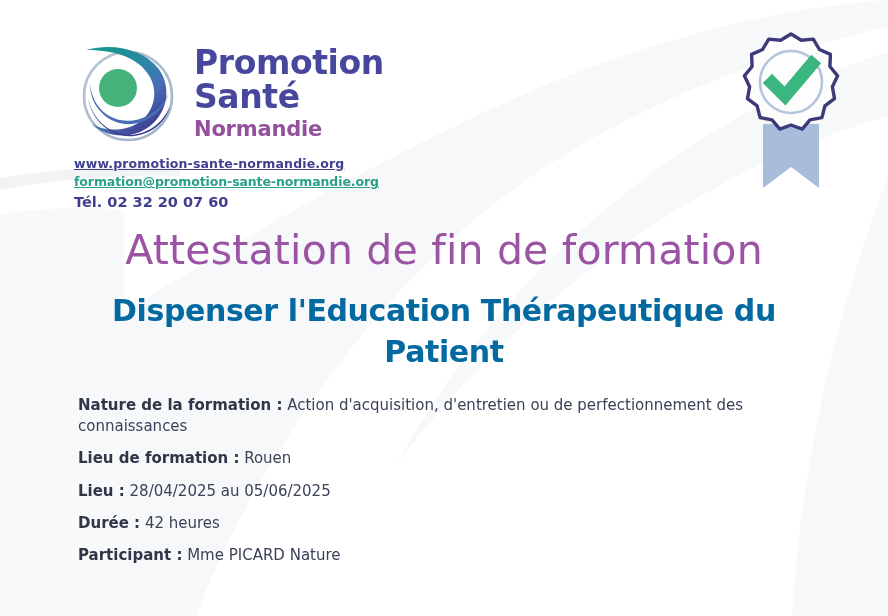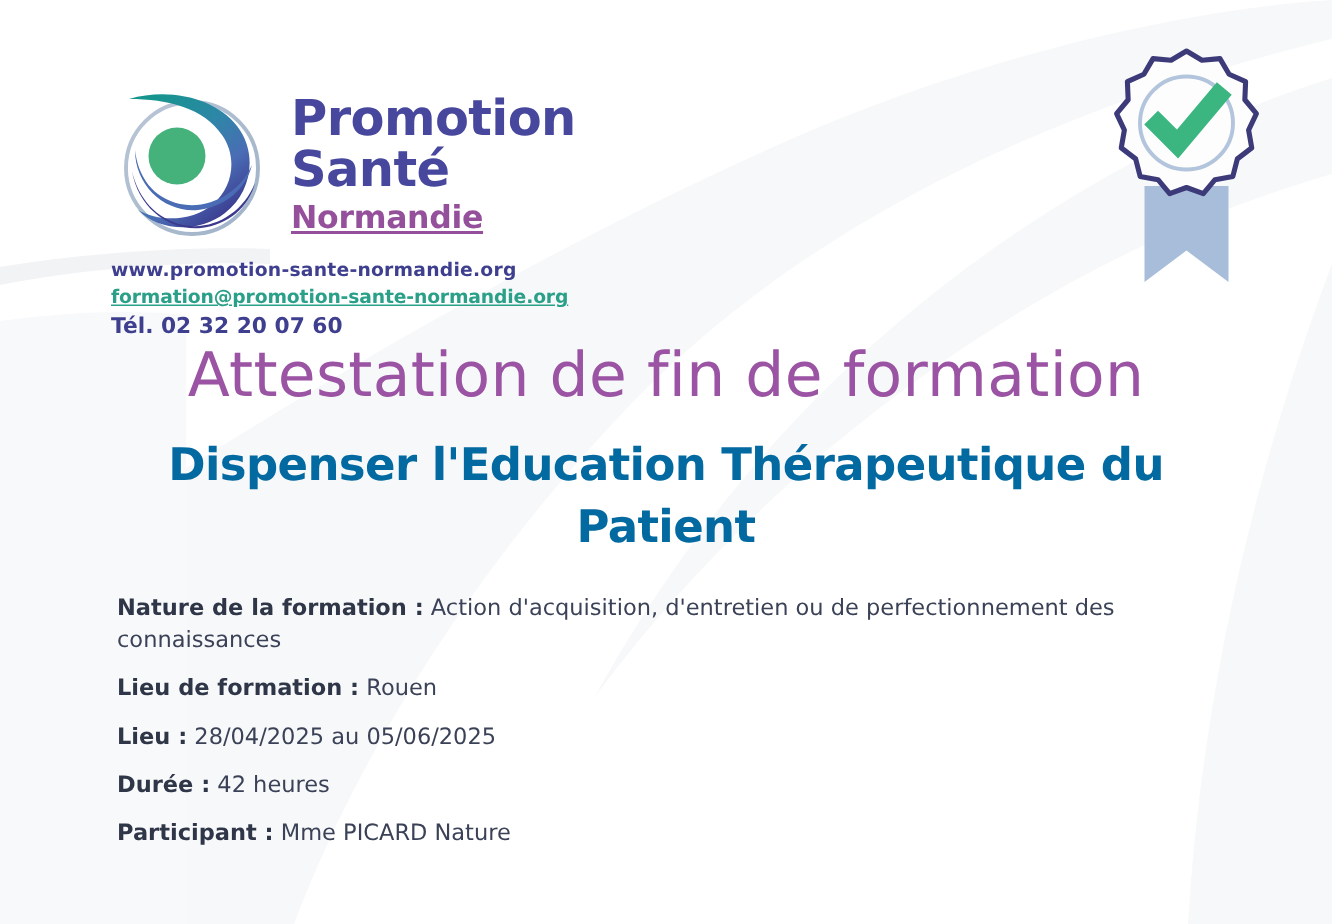--- a/index.html
+++ b/index.html
@@ -37,21 +37,21 @@
 
   
   .header {
     position: relative;
     height: 228px;
   }
 
   .brand-block {
     position: absolute;
     left: 72px;
-    top: 52px;
+    top: 36px;
     width: 420px;
   }
 
   .logo-row {
     display: flex;
     align-items: flex-start;
   }
 
   .logo-mark {
     width: 108px;
@@ -78,33 +78,33 @@
 
   .logo-line3 {
     font-family: "DejaVu Sans", "Liberation Sans", sans-serif;
     font-size: 21px;
     font-weight: 600;
     color: #95509c;
     line-height: 1.25;
     margin-top: 2px;
     letter-spacing: -0.2px;
     white-space: nowrap;
-    text-decoration: underline;
   }
 
   .contact-block {
     margin-top: 9px;
     margin-left: 2px;
   }
 
   .contact-website {
     font-family: "DejaVu Sans", "Liberation Sans", sans-serif;
     font-size: 12.5px;
     font-weight: 700;
     color: #3f3f8f;
+    text-decoration: underline;
     letter-spacing: 0.15px;
     display: block;
     line-height: 1.45;
     white-space: nowrap;
   }
 
   .contact-email {
     font-family: "DejaVu Sans", "Liberation Sans", sans-serif;
     font-size: 12.5px;
     font-weight: 700;

